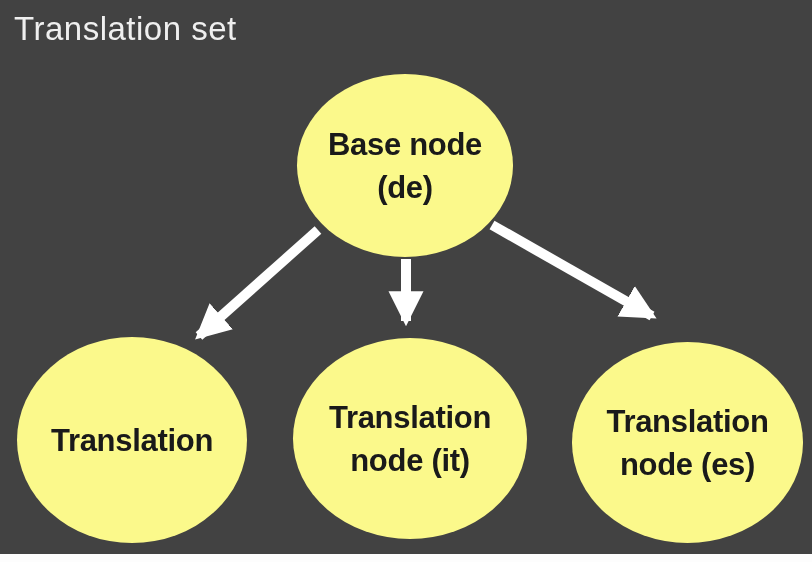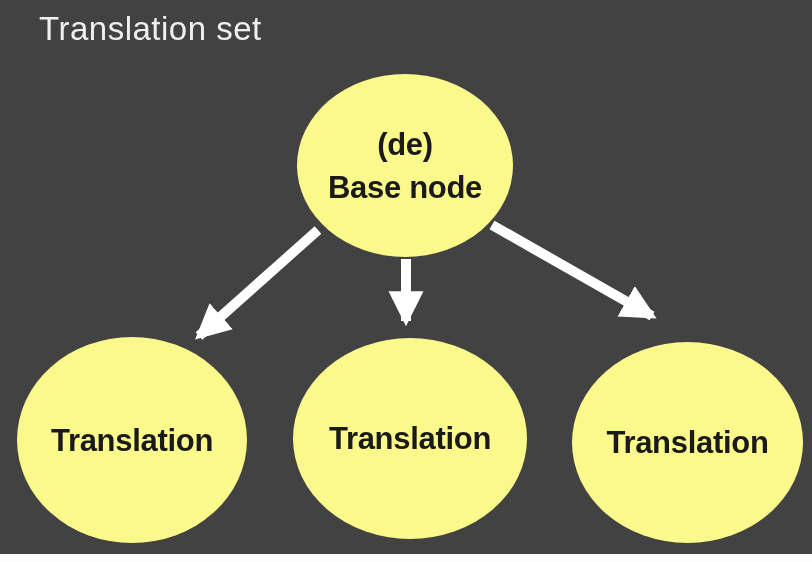--- a/index.html
+++ b/index.html
@@ -24,21 +24,20 @@
     background: #424242;
   }
   .slide-title {
     position: absolute;
     left: 14px;
     top: 10px;
     font-size: 33px;
     font-weight: 400;
     letter-spacing: 0.5px;
     color: #efefef;
-    margin-left: 25px;
   }
   .node {
     position: absolute;
     background: #fbf98b;
     border-radius: 50%;
     display: flex;
     flex-direction: column;
     align-items: center;
     justify-content: center;
     text-align: center;
@@ -78,30 +77,32 @@
         <marker id="ah" viewBox="0 0 10 10" refX="8.5" refY="5" markerWidth="3.5" markerHeight="3.8" orient="auto" markerUnits="strokeWidth">
           <path d="M0,0 L10,5 L0,10 z" fill="#ffffff"></path>
         </marker>
       </defs>
       <line x1="318" y1="230" x2="199" y2="336" marker-end="url(#ah)"></line>
       <line x1="406" y1="259" x2="406" y2="321" marker-end="url(#ah)"></line>
       <line x1="492" y1="225" x2="652" y2="316" marker-end="url(#ah)"></line>
     </svg>
 
     <div class="node node-base">
+      <span>Base node</span>
       <span>(de)</span>
-      <span>Base node</span>
     </div>
 
     <div class="node node-hu">
       <span>Translation</span>
     </div>
 
     <div class="node node-it">
       <span>Translation</span>
+      <span>node (it)</span>
     </div>
 
     <div class="node node-es">
       <span>Translation</span>
+      <span>node (es)</span>
     </div>
 
   </div>
 </div>
 
 </body></html>

